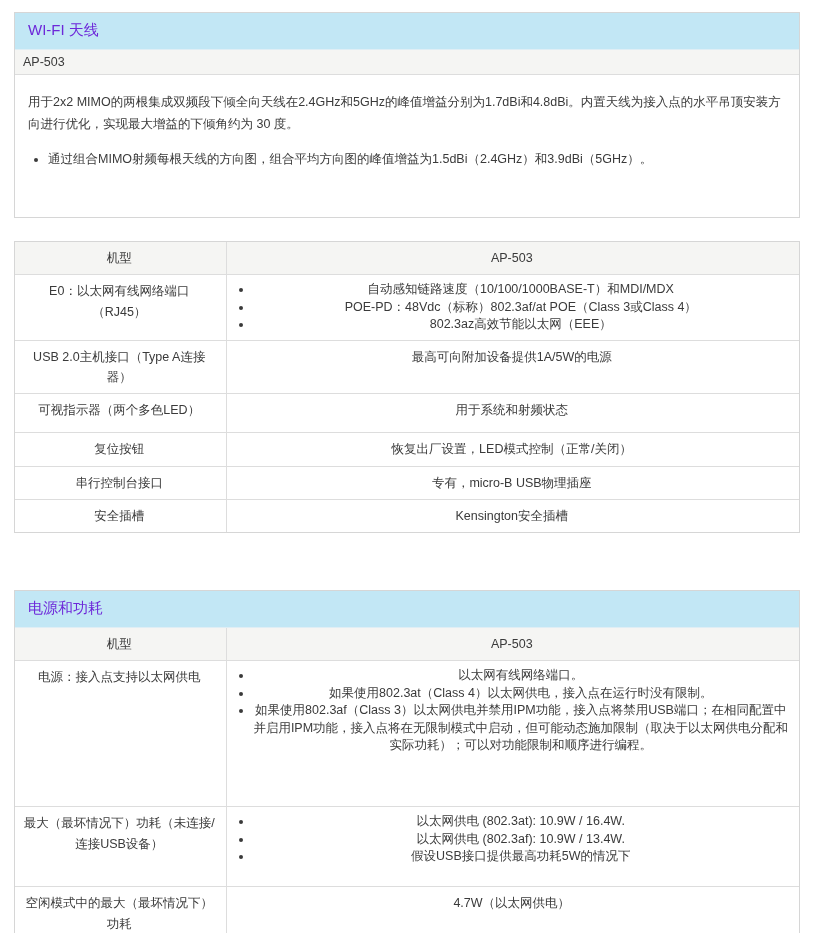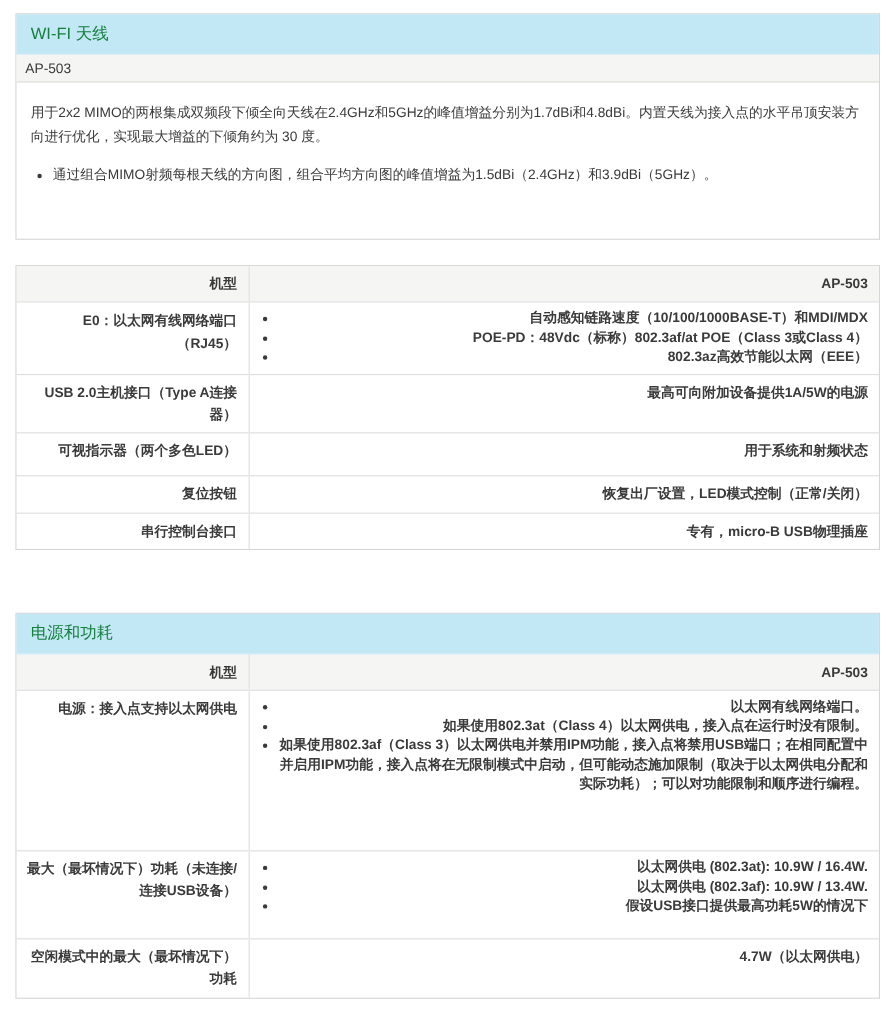--- a/index.html
+++ b/index.html
@@ -16,21 +16,21 @@
     border: 1px solid #d6d6d6;
     background: #ffffff;
   }
   .gap-small { margin-bottom: 23px; }
   .gap-large { margin-bottom: 57px; }
 
   .section-title {
     background: #c2e7f5;
     padding: 8px 13px 9px 13px;
     font-size: 15px;
-    color: #15803d;
+    color: #6d28d9;
     border-bottom: 1px solid #dfeef5;
   }
 
   .subheader-row {
     background: #f5f5f3;
     padding: 5px 8px 5px 8px;
     font-size: 12.5px;
     border-bottom: 1px solid #dddddd;
     color: #3a3a3a;
   }
@@ -46,22 +46,22 @@
 
   table.spec-table {
     width: 100%;
     border-collapse: collapse;
     table-layout: fixed;
     font-size: 12.5px;
   }
   table.spec-table col.c1 { width: 211px; }
   table.spec-table th, table.spec-table td {
     border-top: 1px solid #dddddd;
-    text-align: right;
-    font-weight: bold;
+    text-align: center;
+    font-weight: normal;
     vertical-align: top;
     padding: 6px 10px 6px 8px;
     line-height: 1.62;
     overflow: hidden;
   }
   table.spec-table th:first-child, table.spec-table td:first-child {
     border-right: 1px solid #dddddd;
   }
   table.spec-table tr.head-row th {
     background: #f5f5f3;
@@ -132,20 +132,24 @@
         <td>用于系统和射频状态</td>
       </tr>
       <tr class="h-reset">
         <td>复位按钮</td>
         <td>恢复出厂设置，LED模式控制（正常/关闭）</td>
       </tr>
       <tr class="h-serial">
         <td>串行控制台接口</td>
         <td>专有，micro-B USB物理插座</td>
       </tr>
+      <tr class="h-kens">
+        <td>安全插槽</td>
+        <td>Kensington安全插槽</td>
+      </tr>
     </tbody>
       </table>
   </div>
 
   <div class="section">
     <div class="section-title">电源和功耗</div>
     <table class="spec-table">
       <colgroup>
           <col class="c1">
           <col>

